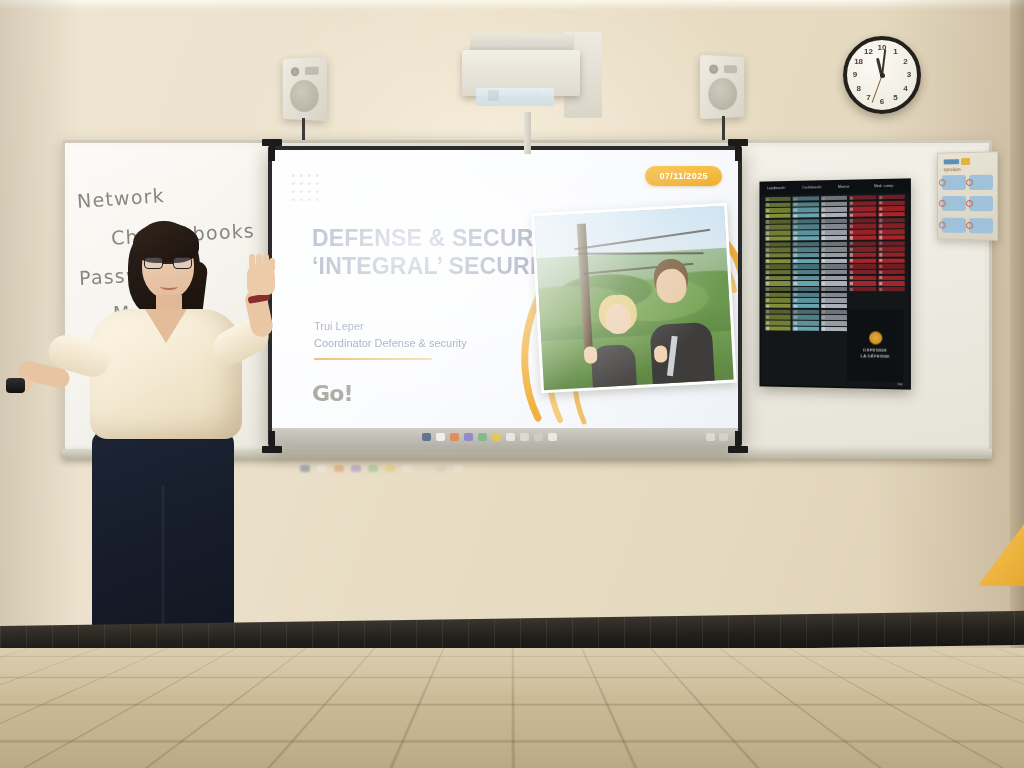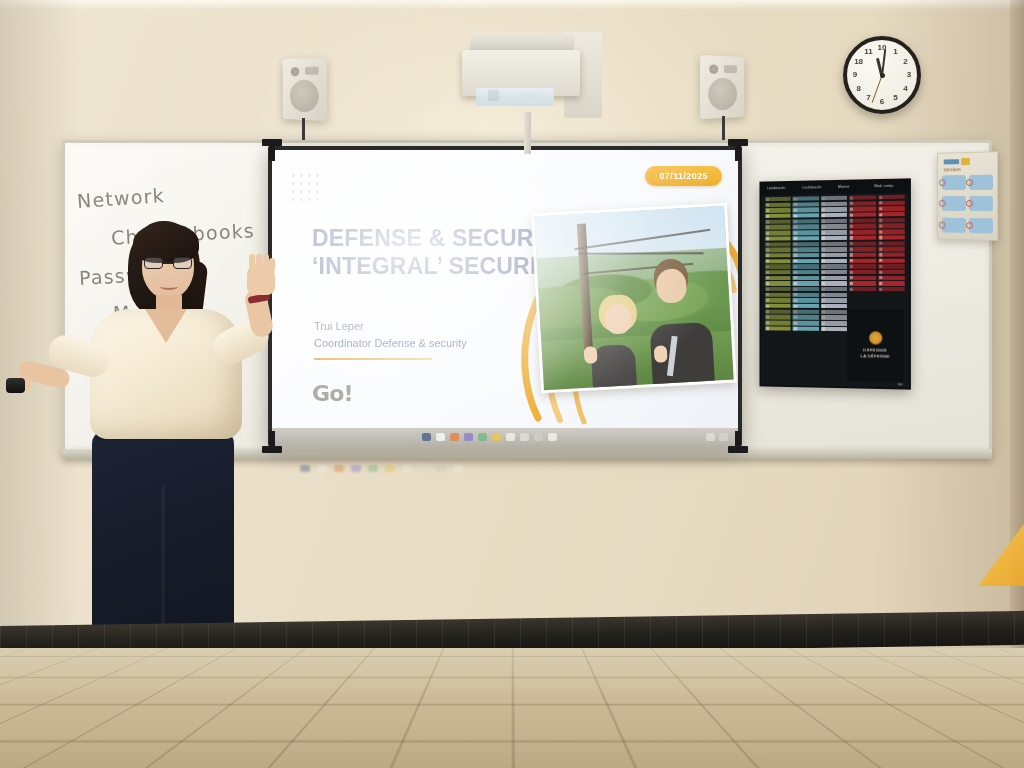--- a/index.html
+++ b/index.html
@@ -671,21 +671,21 @@
       <div class="clock-num" style="transform: translate(7.5px, -28.3827px);">1</div>
       <div class="clock-num" style="transform: translate(17.3827px, -18.5px);">2</div>
       <div class="clock-num" style="transform: translate(21px, -5px);">3</div>
       <div class="clock-num" style="transform: translate(17.3827px, 8.5px);">4</div>
       <div class="clock-num" style="transform: translate(7.5px, 18.3827px);">5</div>
       <div class="clock-num" style="transform: translate(-6px, 22px);">6</div>
       <div class="clock-num" style="transform: translate(-19.5px, 18.3827px);">7</div>
       <div class="clock-num" style="transform: translate(-29.3827px, 8.5px);">8</div>
       <div class="clock-num" style="transform: translate(-33px, -5px);">9</div>
       <div class="clock-num" style="transform: translate(-29.3827px, -18.5px);">18</div>
-      <div class="clock-num" style="transform: translate(-19.5px, -28.3827px);">11</div>
+      <div class="clock-num" style="transform: translate(-19.5px, -28.3827px);">12</div>
     </div>
 
   <div class="rankchart">
     <div class="rc-head" id="rcHead">
         <span style="left: 6px;">Landmacht</span>
         <span style="left: 42px;">Luchtmacht</span>
         <span style="left: 78px;">Marine</span>
         <span style="left: 114px;">Med. comp.</span>
       </div>
     <div class="rc-cols" id="rcCols">

